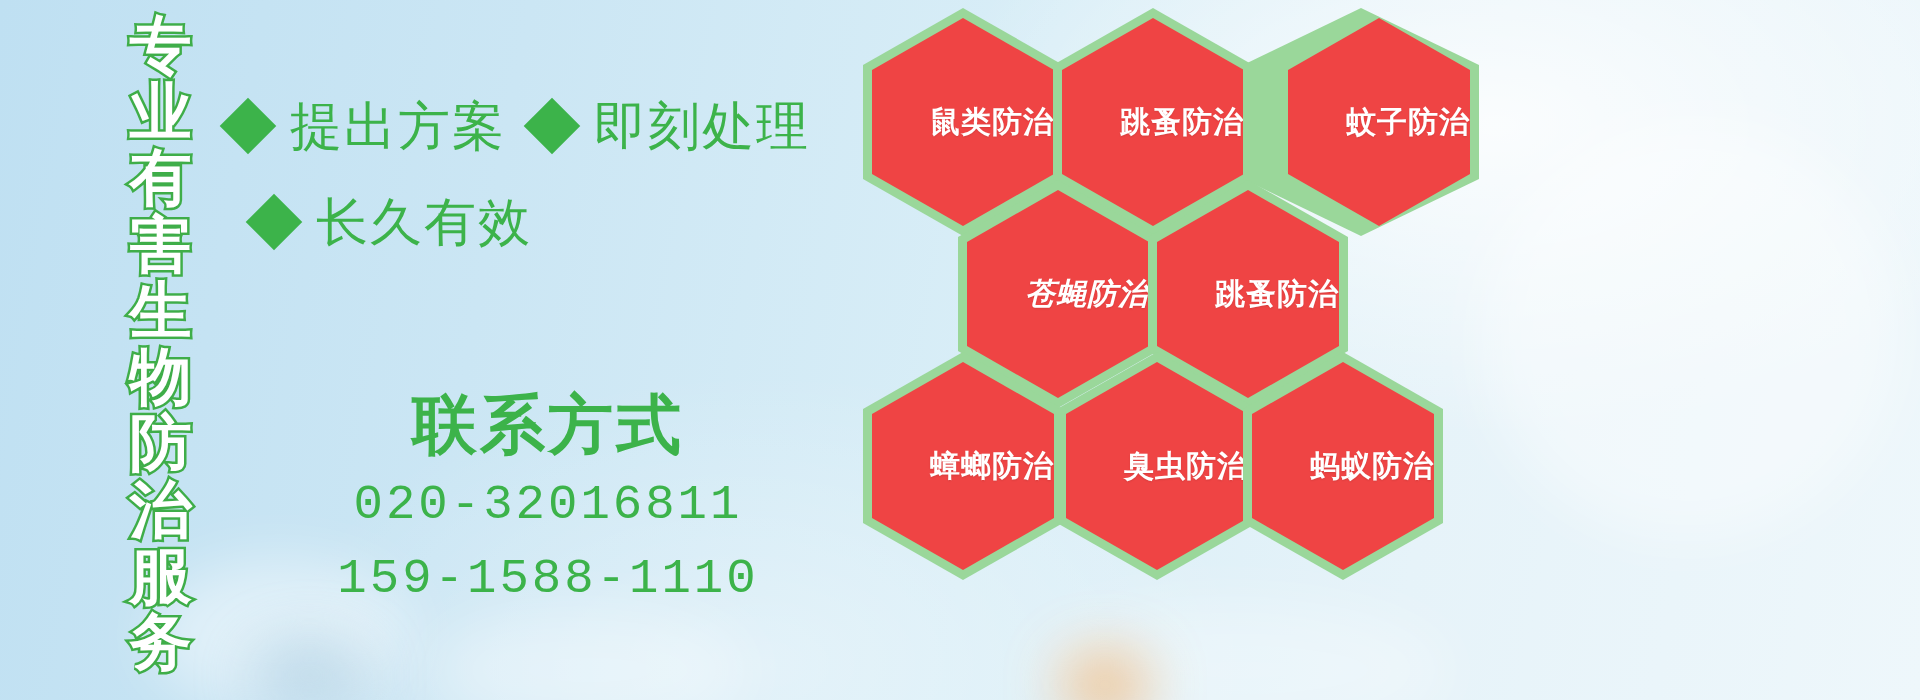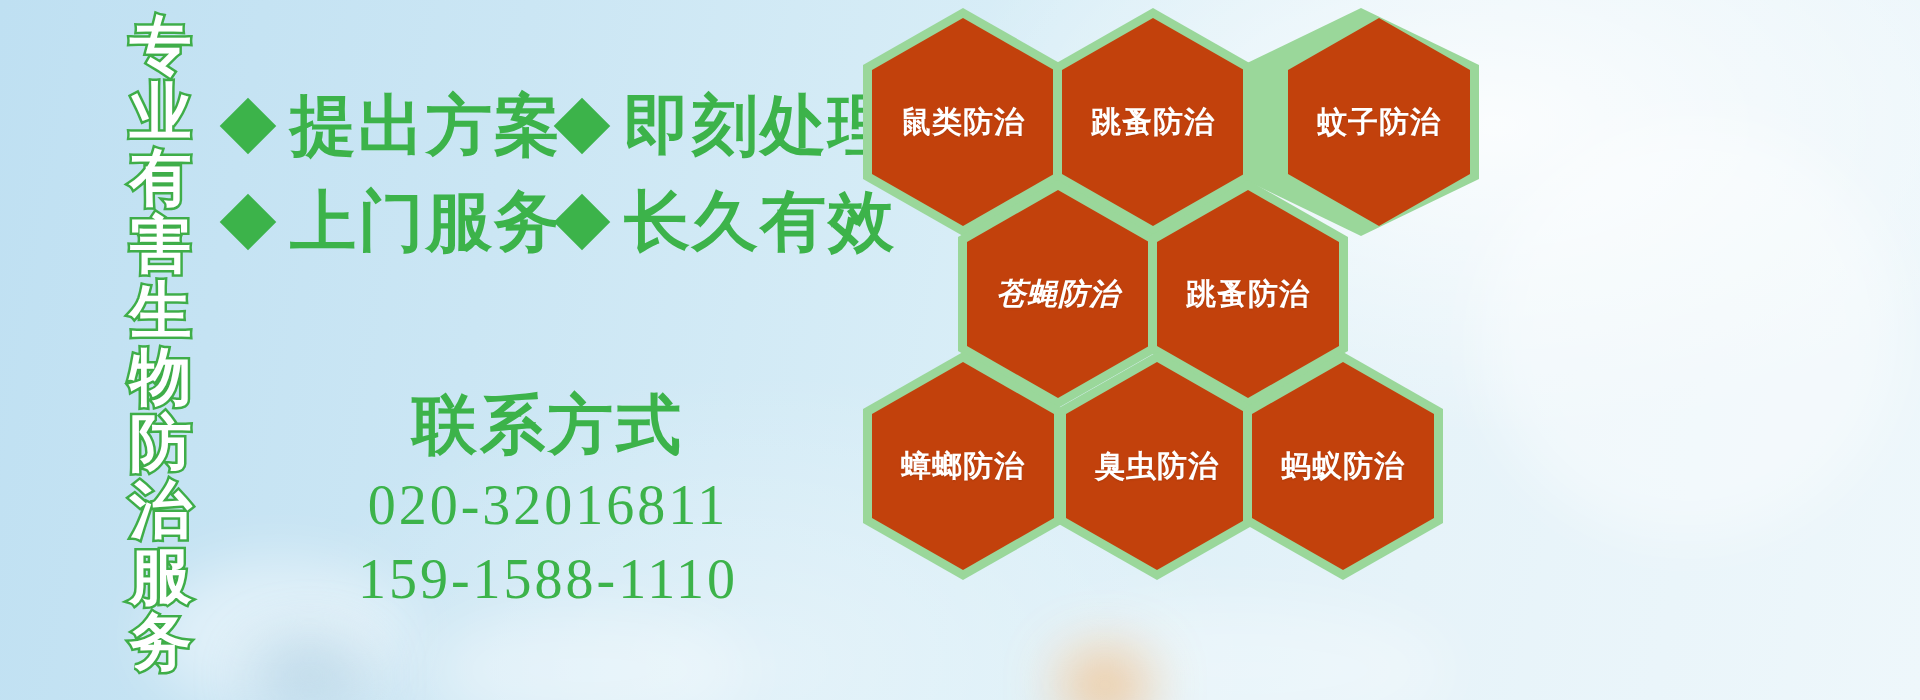--- a/index.html
+++ b/index.html
@@ -49,55 +49,55 @@
     display:flex;align-items:center;height:96px;
   }
   .bullet-group{display:flex;align-items:center;}
   .diamond{
     width:40px;height:40px;background:#3cb34a;
     transform:rotate(45deg);
     margin-right:22px;flex:0 0 auto;
   }
   .feature-text{
     font-family:"DejaVu Sans","Liberation Sans",sans-serif;
-    font-size:66px;font-weight:700;color:#3cb34a;
+    font-size:52px;font-weight:400;color:#3cb34a;
     letter-spacing:2px;white-space:nowrap;line-height:62px;
   }
   .gap{width:26px;}
 
   
   #contact{
     position:absolute;left:228px;top:390px;width:640px;
     text-align:center;
   }
   #contact-title{
     font-family:"DejaVu Sans","Liberation Sans",sans-serif;
     font-size:65px;font-weight:700;color:#3cb34a;
     letter-spacing:3px;line-height:70px;
     margin-bottom:8px;
   }
   .phone{
-    font-family:Liberation Serif, serif;
-    font-size:56px;font-weight:400;color:#3cb34a;
+    font-family:Liberation Mono, monospace;
+    font-size:49px;font-weight:400;color:#3cb34a;
     letter-spacing:3px;line-height:74px;
   }
 
   
   #hex-grid{position:absolute;left:855px;top:0;width:610px;height:700px;}
   .hex{
     position:absolute;width:200px;height:228px;
     clip-path:polygon(50% 0%,100% 25%,100% 75%,50% 100%,0% 75%,0% 25%);
     background:#9ad79a;
     display:flex;align-items:center;justify-content:center;
   }
   .hex-inner{
     width:182px;height:208px;
     clip-path:polygon(50% 0%,100% 25%,100% 75%,50% 100%,0% 75%,0% 25%);
-    background:#c2410c;
-    display:flex;align-items:center;justify-content:center;
+    background:#ef4444;
+    display:flex;align-items:center;justify-content:flex-end;
   }
   .hex-label{
     font-family:"DejaVu Sans","Liberation Sans",sans-serif;
     font-size:30px;font-weight:700;color:#ffffff;
     letter-spacing:1px;white-space:nowrap;
     text-shadow:0 1px 2px rgba(0,0,0,0.10);
   }
   
   .hex.r1c1{left:8px;  top:8px;}
   .hex.r1c2{left:198px;top:8px;}
@@ -143,24 +143,20 @@
         <span class="feature-text">提出方案</span>
       </div>
       <span class="gap"></span>
       <div class="bullet-group">
         <span class="diamond"></span>
         <span class="feature-text">即刻处理</span>
       </div>
     </div>
 
     <div class="feature-row">
-      <div class="bullet-group">
-        <span class="diamond"></span>
-        <span class="feature-text">上门服务</span>
-      </div>
       <span class="gap"></span>
       <div class="bullet-group">
         <span class="diamond"></span>
         <span class="feature-text">长久有效</span>
       </div>
     </div>
 
   </div>
 
   <div id="contact">

